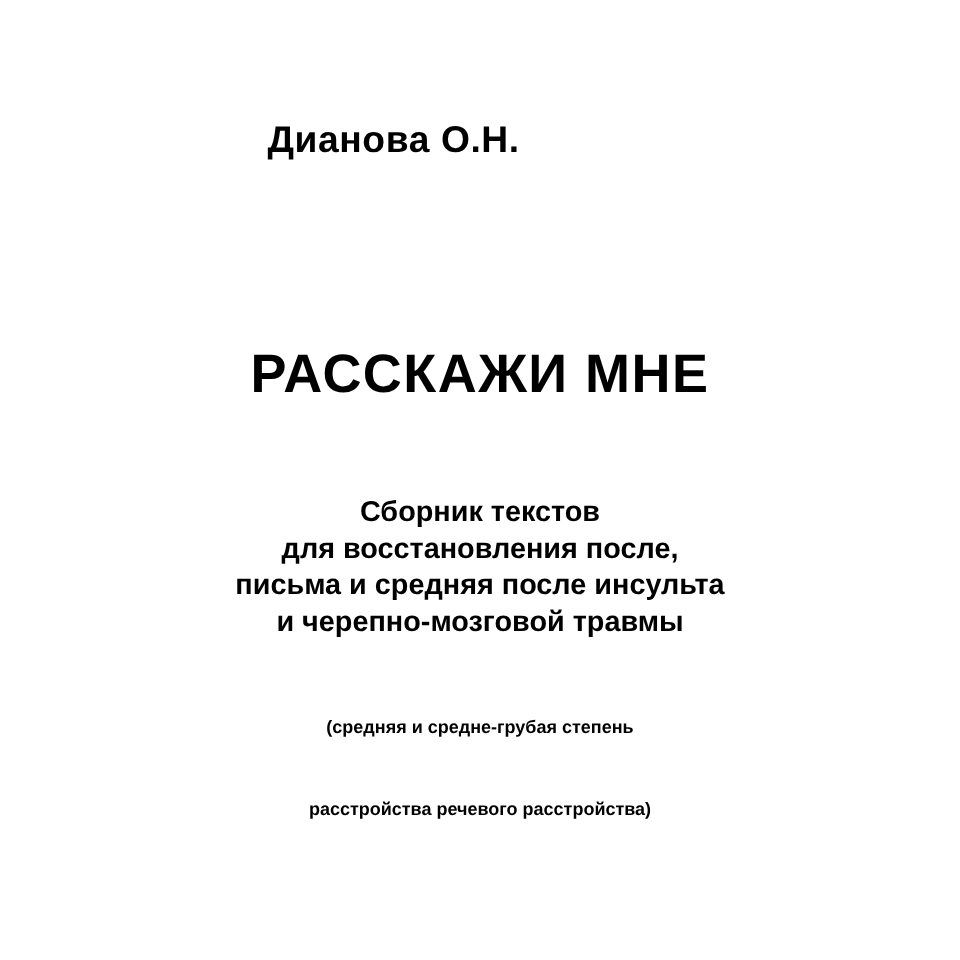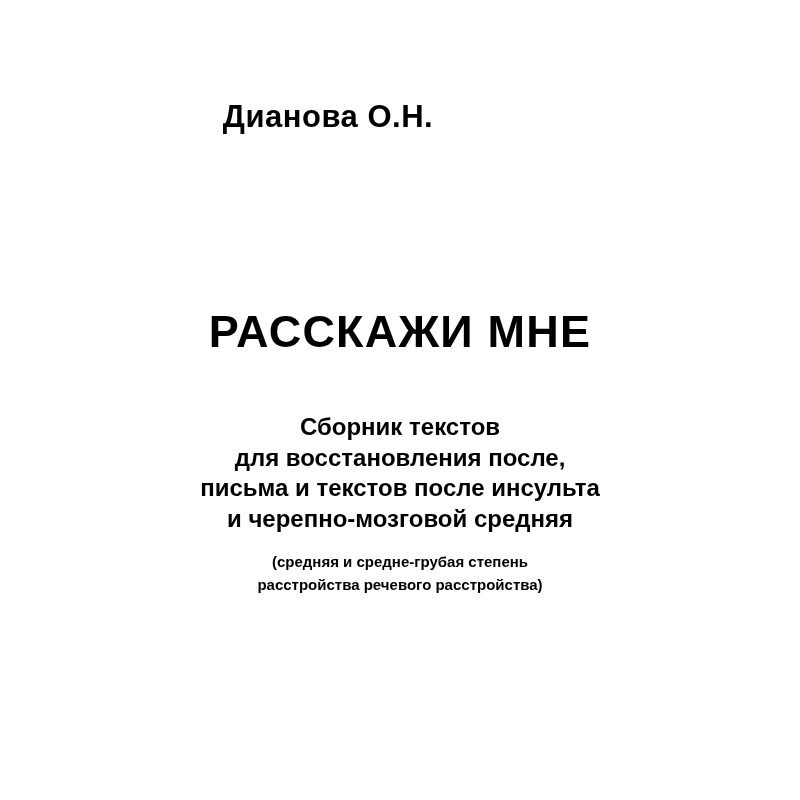--- a/index.html
+++ b/index.html
@@ -27,21 +27,21 @@
     left: 0;
     width: 656px;
     text-align: center;
     font-size: 31px;
     font-weight: bold;
     letter-spacing: 0.5px;
     line-height: 1.1;
   }
   .main-title {
     position: absolute;
-    top: 308px;
+    top: 288px;
     left: 0;
     width: 800px;
     text-align: center;
     font-size: 45px;
     font-weight: bold;
     letter-spacing: 1.2px;
     line-height: 1.05;
   }
   .subtitle {
     position: absolute;
@@ -63,36 +63,37 @@
     left: 0;
     width: 800px;
     text-align: center;
     font-size: 15px;
     font-weight: bold;
     line-height: 1.55;
   }
   .note .line {
     display: block;
     white-space: nowrap;
+    margin-top: 45px;
   }
 </style>
 </head>
 <body>
 
 <div class="page">
 
   <div class="author">Дианова О.Н.</div>
 
   <div class="main-title">РАССКАЖИ МНЕ</div>
 
   <div class="subtitle">
     <span class="line">Сборник текстов</span>
     <span class="line">для восстановления после,</span>
-    <span class="line">письма и текстов после инсульта</span>
-    <span class="line">и черепно-мозговой средняя</span>
+    <span class="line">письма и средняя после инсульта</span>
+    <span class="line">и черепно-мозговой травмы</span>
   </div>
 
   <div class="note">
     <span class="line">(средняя и средне-грубая степень</span>
     <span class="line">расстройства речевого расстройства)</span>
   </div>
 
 </div>
 
 </body></html>

